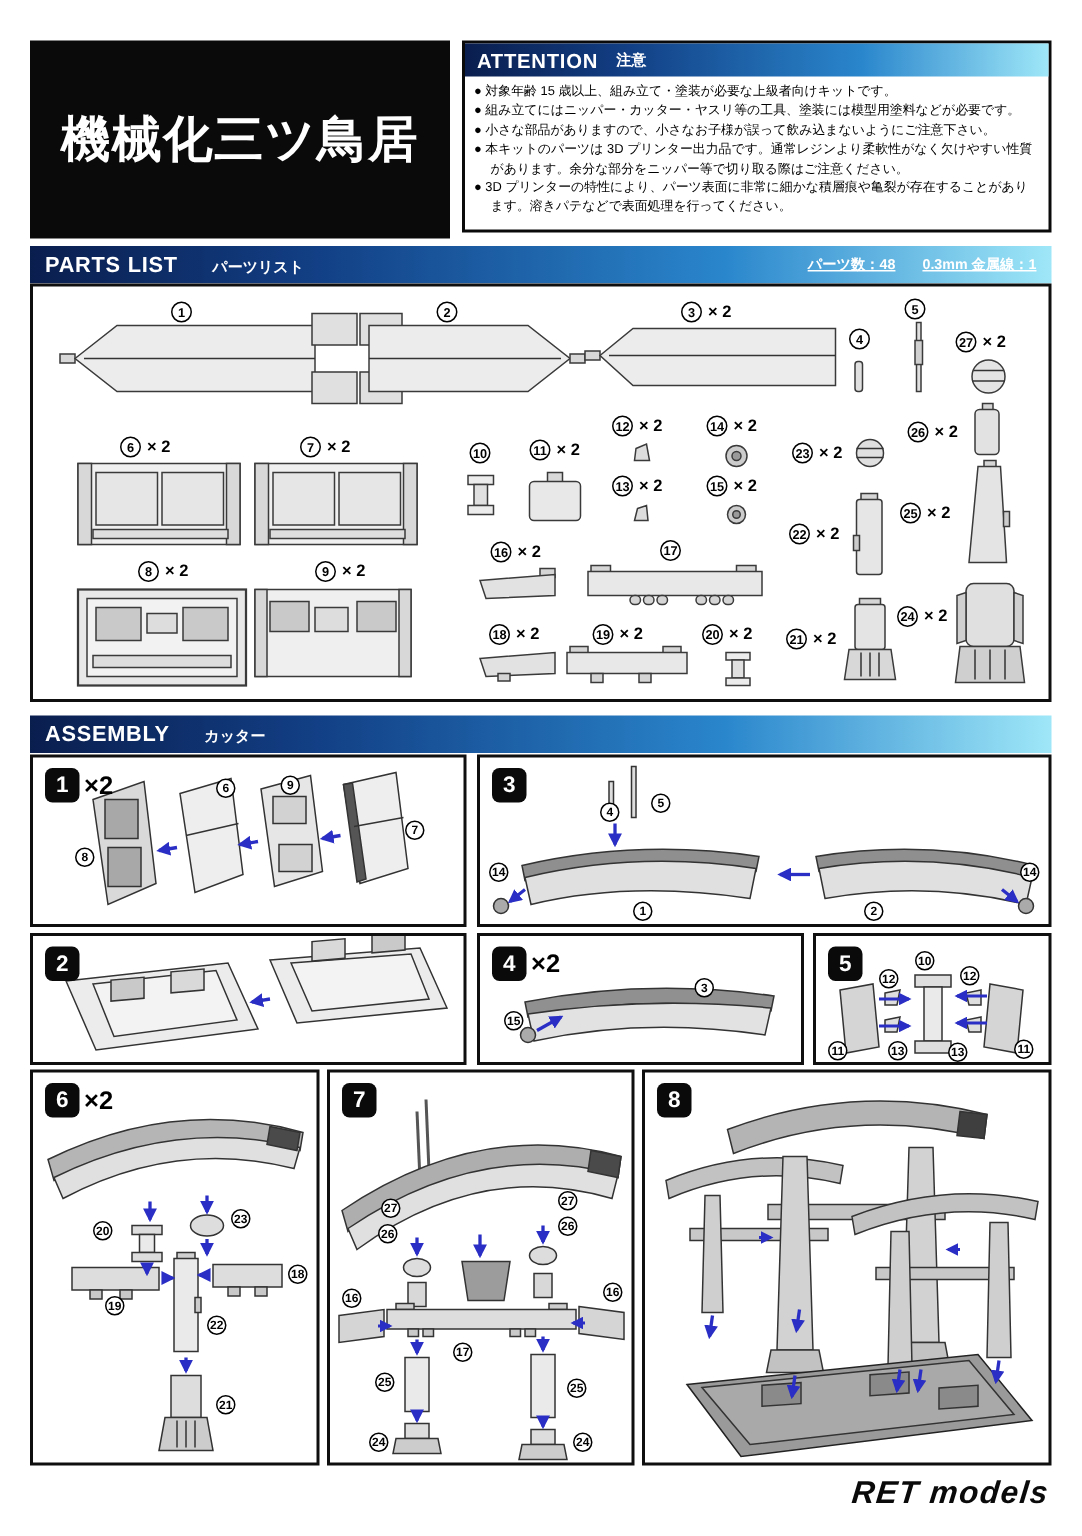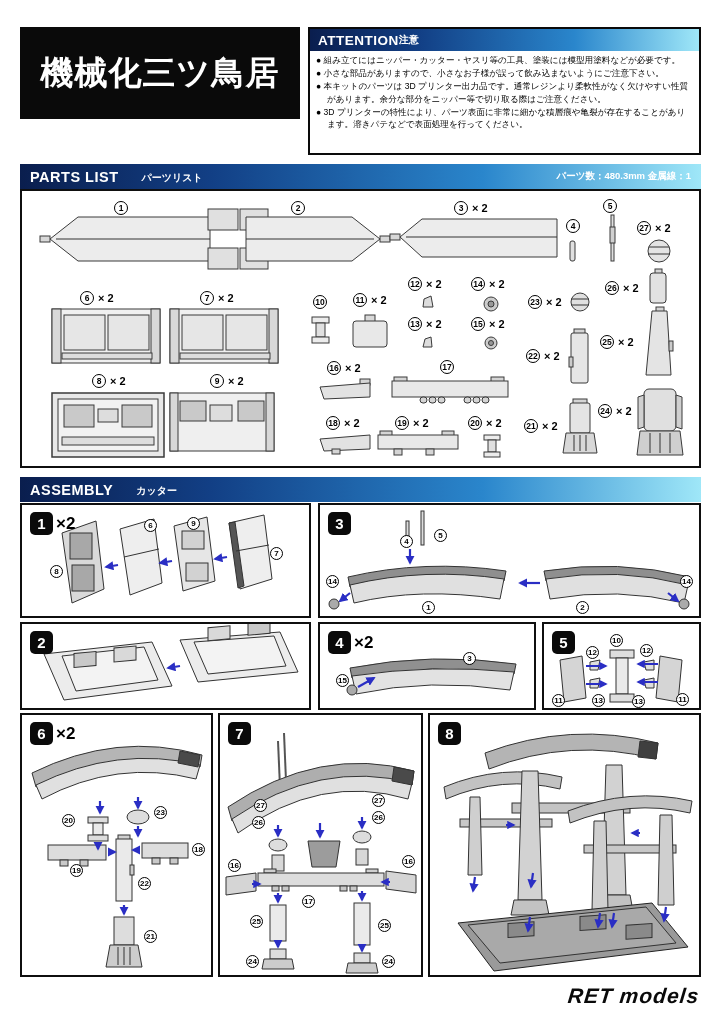--- a/index.html
+++ b/index.html
@@ -1,42 +1,42 @@
 <!DOCTYPE html>
 <html><head>
 <meta charset="utf-8">
 <style>
   html,body{margin:0;padding:0;background:#ffffff;}
   .page{position:relative;width:721px;height:1024px;background:#fff;overflow:hidden;
         font-family:"Liberation Sans","DejaVu Sans",sans-serif;color:#000;}
 
   
-  .titleblock{position:absolute;left:20px;top:27px;width:280px;height:92px;background:#0a0a0a;
+  .titleblock{position:absolute;left:20px;top:27px;width:280px;height:132px;background:#0a0a0a;
               display:flex;flex-direction:column;align-items:center;justify-content:center;}
   .title-jp{color:#fff;font-family:"DejaVu Serif","Liberation Serif",serif;font-weight:bold;
             font-size:33px;letter-spacing:1px;white-space:nowrap;}
   .title-en{color:#fff;font-family:"DejaVu Serif","Liberation Serif",serif;font-size:17px;margin-top:8px;}
 
   
   .attn{position:absolute;left:308px;top:27px;width:393px;height:128px;border:2px solid #0a0a0a;
         box-sizing:border-box;background:#fff;}
   .grad{background:linear-gradient(90deg,#0a1e4e 0%,#123f85 28%,#2a86cc 68%,#9fe7f8 100%);}
-  .attn-head{height:22px;display:flex;align-items:center;gap:0;padding:0 8px;}
+  .attn-head{height:22px;display:flex;align-items:center;gap:12px;padding:0 8px;}
   .attn-head .en{color:#fff;font-weight:bold;font-size:13.5px;letter-spacing:.5px;}
   .attn-head .jp{color:#fff;font-weight:bold;font-size:10px;font-family:Liberation Mono, monospace;}
   .attn-list{margin:3px 6px 0 6px;padding:0;list-style:none;}
   .attn-list li{font-size:8.6px;line-height:1.5;padding-left:11px;text-indent:-11px;}
 
   
   .secbar{position:absolute;left:20px;width:681px;height:25px;display:flex;align-items:center;
           padding:0 10px;box-sizing:border-box;}
   .secbar .en{color:#fff;font-weight:bold;font-size:14.5px;letter-spacing:.5px;}
   .secbar .jp{color:#fff;font-size:10px;font-weight:bold;margin-left:23px;margin-top:2px;}
   .secbar .spacer{flex:1;}
-  .secbar .meta{color:#fff;font-size:9.5px;font-weight:bold;}
+  .secbar .meta{color:#fff;font-size:9.5px;font-weight:bold;margin-left:18px;text-decoration:underline;}
 
   
   .box{position:absolute;border:2px solid #0f0f0f;box-sizing:border-box;background:#fff;}
 
   
   .cnum{display:inline-flex;align-items:center;justify-content:center;width:14px;height:14px;
         border:1.2px solid #000;border-radius:50%;background:#fff;font-size:8.5px;font-weight:bold;
         box-sizing:border-box;flex:none;}
   .plbl{position:absolute;display:flex;align-items:center;gap:4px;font-weight:bold;}
   .plbl .q{font-size:11px;font-weight:bold;white-space:nowrap;}
@@ -73,20 +73,21 @@
   <div class="titleblock">
     <div class="title-jp">機械化三ツ鳥居</div>
   </div>
 
   <div class="attn">
     <div class="attn-head grad">
       <span class="en">ATTENTION</span>
       <span class="jp">注意</span>
     </div>
     <ul class="attn-list">
+      <li>● 対象年齢 15 歳以上、組み立て・塗装が必要な上級者向けキットです。</li>
       <li>● 組み立てにはニッパー・カッター・ヤスリ等の工具、塗装には模型用塗料などが必要です。</li>
       <li>● 小さな部品がありますので、小さなお子様が誤って飲み込まないようにご注意下さい。</li>
       <li>● 本キットのパーツは 3D プリンター出力品です。通常レジンより柔軟性がなく欠けやすい性質があります。余分な部分をニッパー等で切り取る際はご注意ください。</li>
       <li>● 3D プリンターの特性により、パーツ表面に非常に細かな積層痕や亀裂が存在することがあります。溶きパテなどで表面処理を行ってください。</li>
     </ul>
   </div>
 
   <div class="secbar grad" style="top:164px;">
     <span class="en">PARTS LIST</span>
     <span class="jp">パーツリスト</span>

